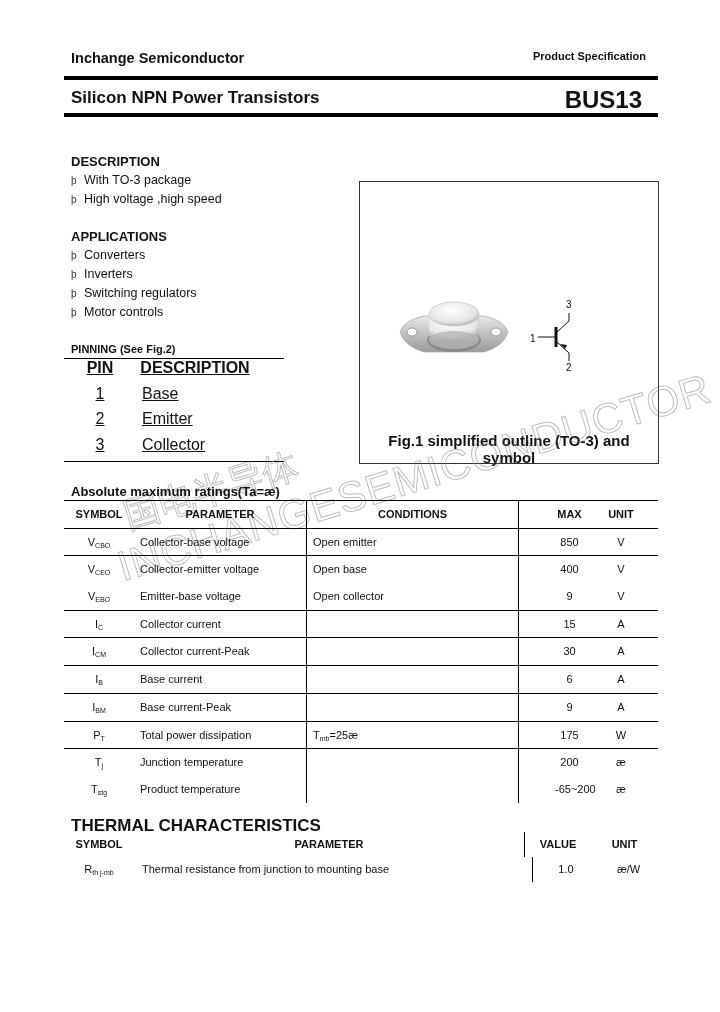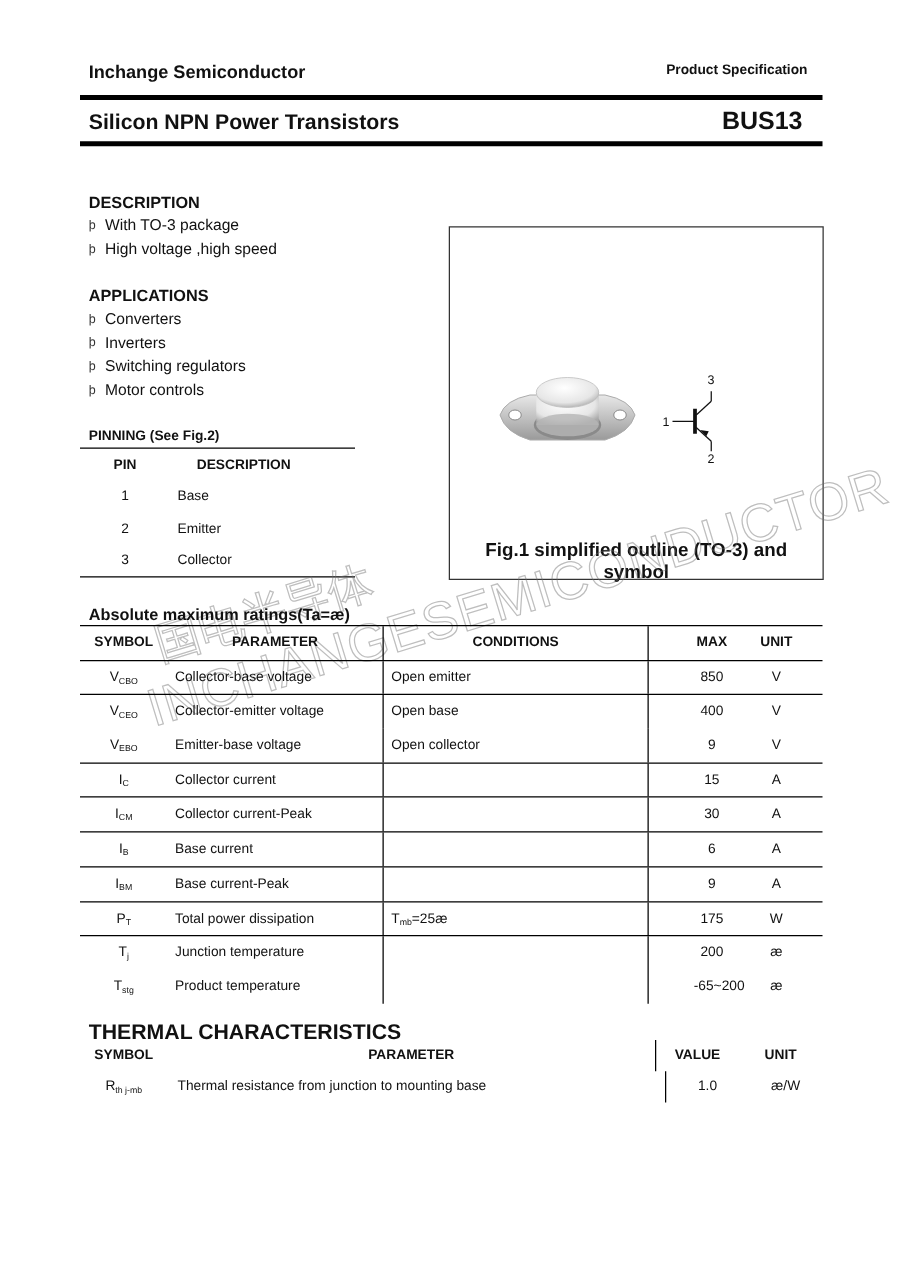--- a/index.html
+++ b/index.html
@@ -3,31 +3,31 @@
 <meta charset="utf-8">
 <style>
   html, body { margin: 0; padding: 0; background: #ffffff; }
   body { width: 720px; height: 1012px; position: relative; overflow: hidden;
          font-family: "Liberation Sans", "DejaVu Sans", sans-serif; color: #111; }
   .abs { position: absolute; }
   .hdr-company { left: 71px; top: 50px; font-size: 14.5px; font-weight: bold; }
   .hdr-spec { right: 74px; top: 50px; font-size: 11px; font-weight: bold; }
   .rule-thick { left: 64px; width: 594px; height: 4px; background: #000; }
   .hdr-product { left: 71px; top: 88px; font-size: 17px; font-weight: bold; }
-  .hdr-part { right: 78px; top: 86px; font-size: 20px; font-weight: bold; }
+  .hdr-part { right: 78px; top: 86px; font-size: 24px; font-weight: bold; }
 
   .sec-title { font-size: 13px; font-weight: bold; }
   .bullet-list { list-style: none; margin: 0; padding: 0; font-size: 12.5px; }
   .bullet-list li { height: 19px; line-height: 19px; display: flex; align-items: center; }
   .bullet { display: inline-block; width: 13px; font-size: 10px; color: #333; }
 
   
   .pin-title { left: 71px; top: 343px; font-size: 11px; font-weight: bold; }
   .pin-table { left: 64px; top: 358px; width: 220px; border-top: 1px solid #000; border-bottom: 1px solid #000; }
-  .pin-row { display: flex; height: 25.5px; align-items: center; font-size: 11px; }
+  .pin-row { display: flex; height: 25.5px; font-size: 16px; text-decoration: underline; }
   .pin-row .c1 { width: 72px; text-align: center; }
   .pin-row .c2 { flex: 1; padding-left: 6px; }
   .pin-head { font-weight: bold; }
   .pin-head .c2 { text-align: center; padding-left: 0; padding-right: 30px; }
 
   
   .fig-box { left: 359px; top: 181px; width: 298px; height: 281px; border: 1px solid #333; }
   .fig-caption { left: 0; right: 0; top: 250px; text-align: center; font-size: 15px; font-weight: bold; }
 
   

